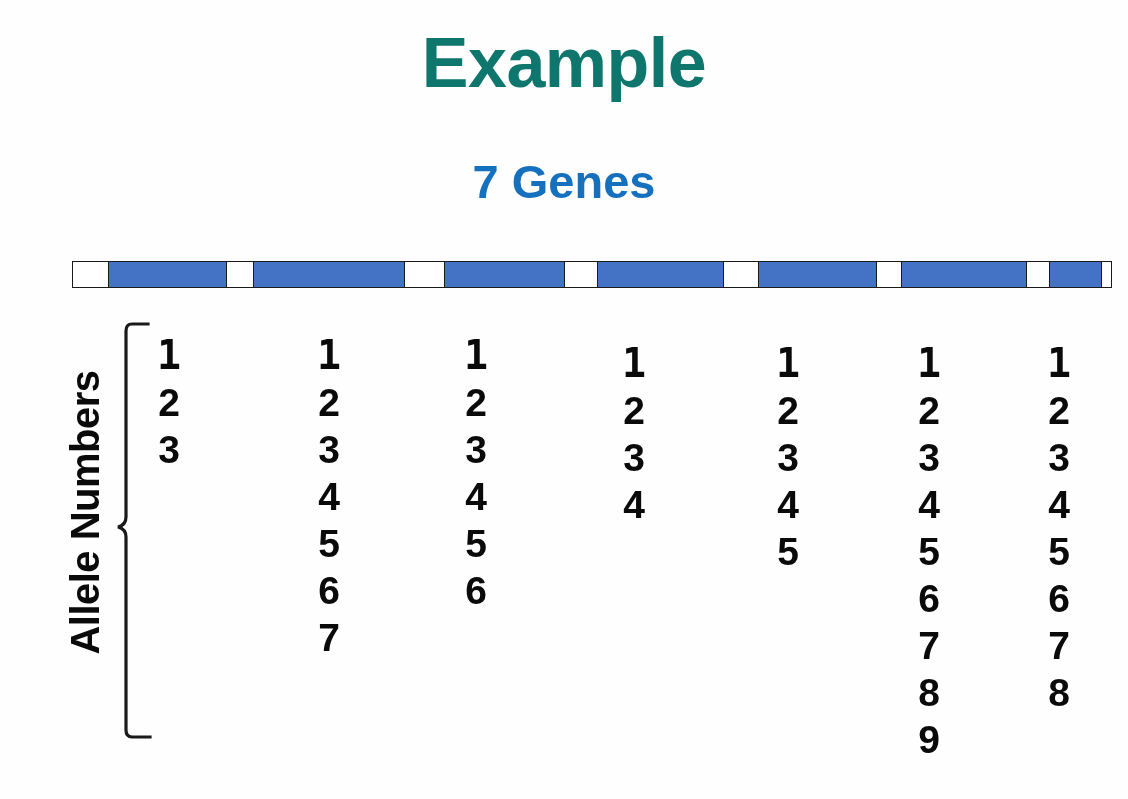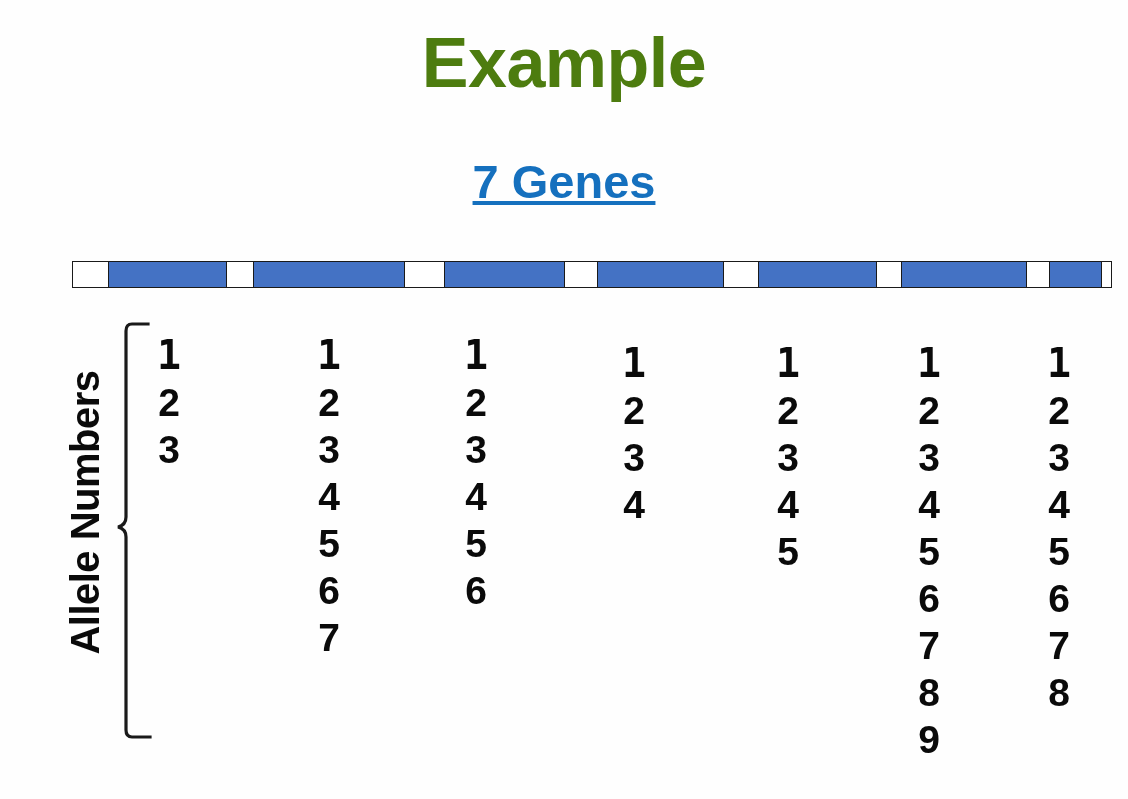--- a/index.html
+++ b/index.html
@@ -21,36 +21,35 @@
 
   
   #main-title {
     position: absolute;
     left: 0;
     top: 28px;
     width: 1128px;
     text-align: center;
     font-size: 70px;
     font-weight: 700;
-    color: #4d7c0f;
+    color: #0f766e;
     letter-spacing: -0.5px;
     line-height: 1;
   }
   #subtitle {
     position: absolute;
     left: 0;
     top: 158px;
     width: 1128px;
     text-align: center;
     font-size: 47px;
     font-weight: 700;
     color: #1570be;
     letter-spacing: 0px;
     line-height: 1;
-    text-decoration: underline;
   }
 
   
   #chromosome-bar {
     position: absolute;
     left: 72px;
     top: 261px;
     width: 1040px;
     height: 27px;
     display: flex;

